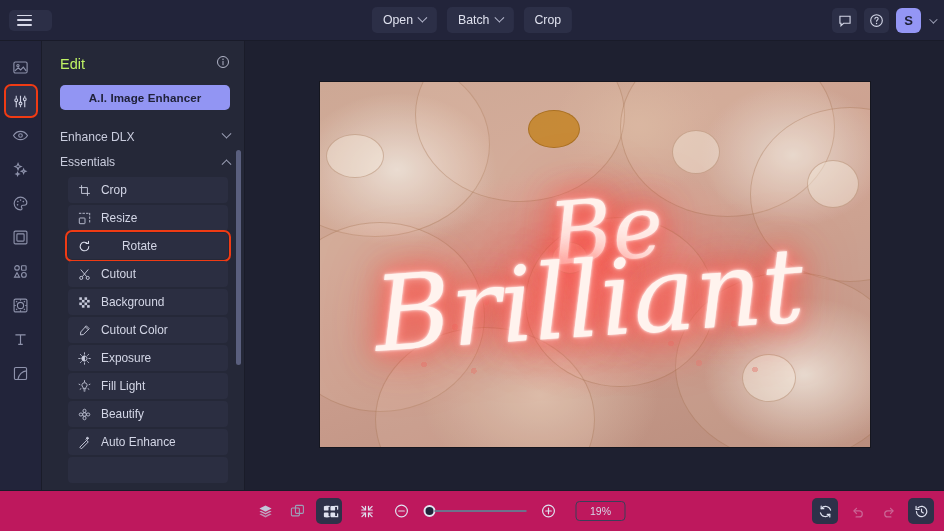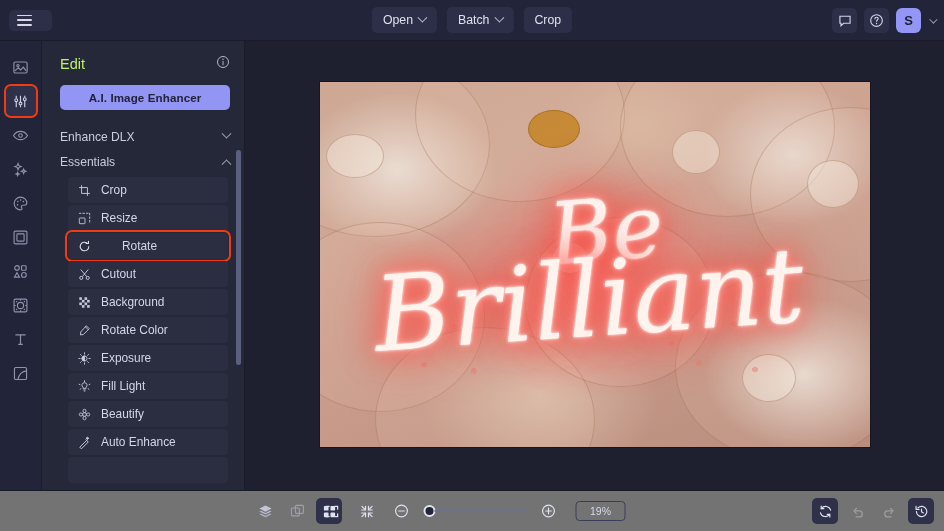--- a/index.html
+++ b/index.html
@@ -195,21 +195,21 @@
       0 0 18px #ff6f66,
       0 0 34px #ff4a42,
       0 0 60px #ff2a22;
     line-height: .95;
   }
   .neon-1 { font-size: 86px; transform: translate(12px,16px) rotate(-5deg); }
   .neon-2 { font-size: 104px; transform: translate(-6px,-4px) rotate(-4deg); }
 
   
   .bottombar {
-    height: 41px; min-height: 41px; background: #737373;
+    height: 41px; min-height: 41px; background: #be185d;
     display: flex; align-items: center; position: relative;
     border-top: 1px solid #191b29;
     padding-left: 252px; padding-right: 10px;
   }
   .bb-left { display: flex; align-items: center; gap: 6px; }
   .bb-icon {
     width: 26px; height: 26px; border-radius: 5px;
     display: flex; align-items: center; justify-content: center;
     cursor: pointer;
   }
@@ -437,21 +437,21 @@
                 <rect x="11.2" y="11.2" width="3.2" height="3.2"></rect>
             </svg>
             <span>Background</span>
           </div>
 
           <div class="tool">
             <svg width="13" height="13" viewBox="0 0 16 16" fill="none" stroke="#c6c9da" stroke-width="1.15">
               <path d="M10.2 2.2l3.6 3.6-7.2 7.2-3.6.4.4-3.6z"></path>
               <path d="M9 3.4l3.6 3.6"></path>
             </svg>
-            <span>Rotate Color</span>
+            <span>Cutout Color</span>
           </div>
 
           <div class="tool">
             <svg width="13" height="13" viewBox="0 0 16 16" fill="none" stroke="#c6c9da" stroke-width="1.1">
               <circle cx="8" cy="8" r="3.1"></circle>
               <path d="M8 4.9a3.1 3.1 0 0 0 0 6.2z" fill="#c6c9da"></path>
               <path d="M8 .9v1.7M8 13.4v1.7M.9 8h1.7M13.4 8h1.7M3 3l1.2 1.2M11.8 11.8L13 13M13 3l-1.2 1.2M4.2 11.8L3 13" stroke-linecap="round"></path>
             </svg>
             <span>Exposure</span>
           </div>

